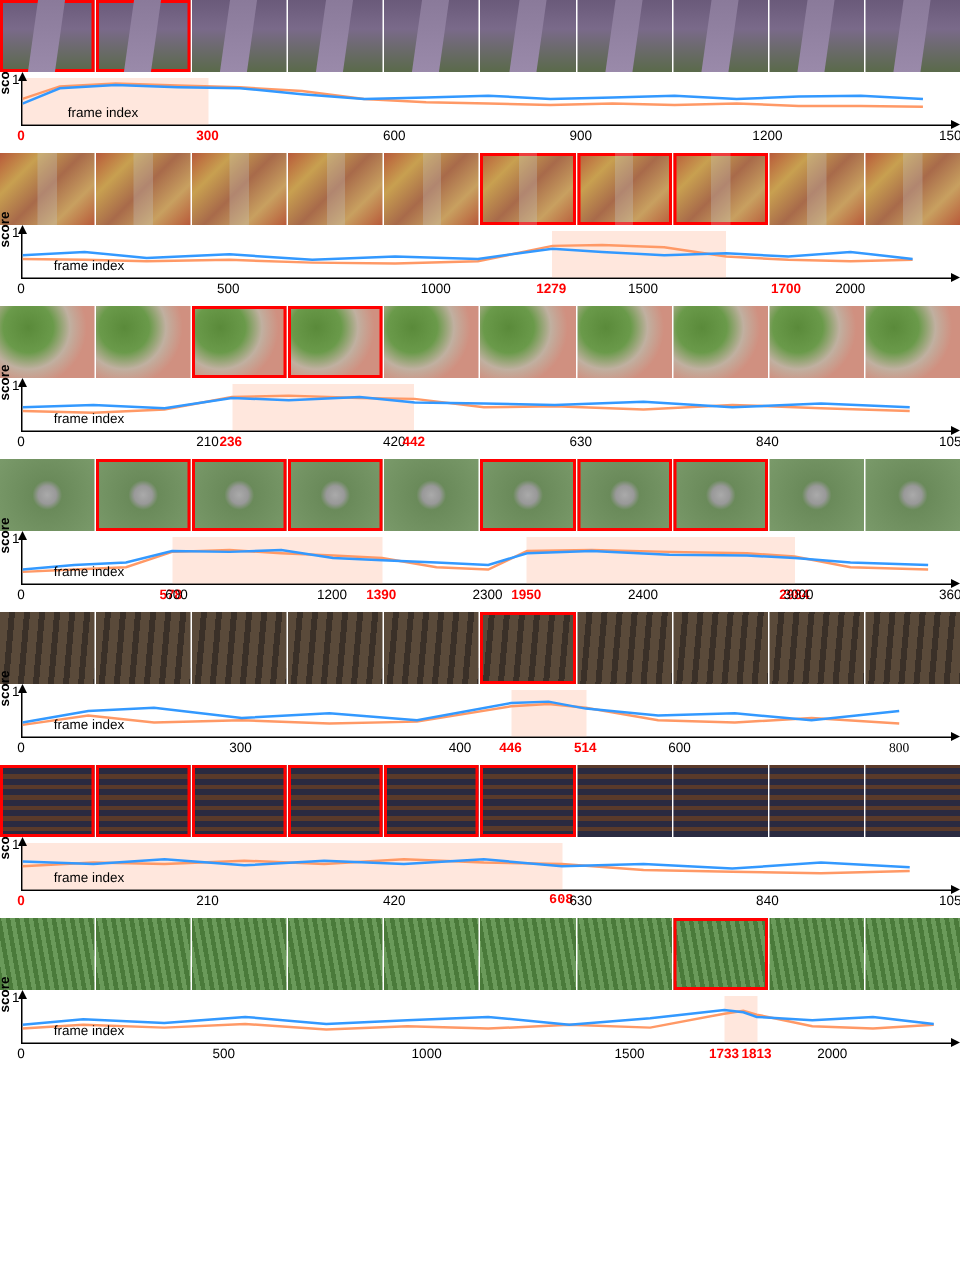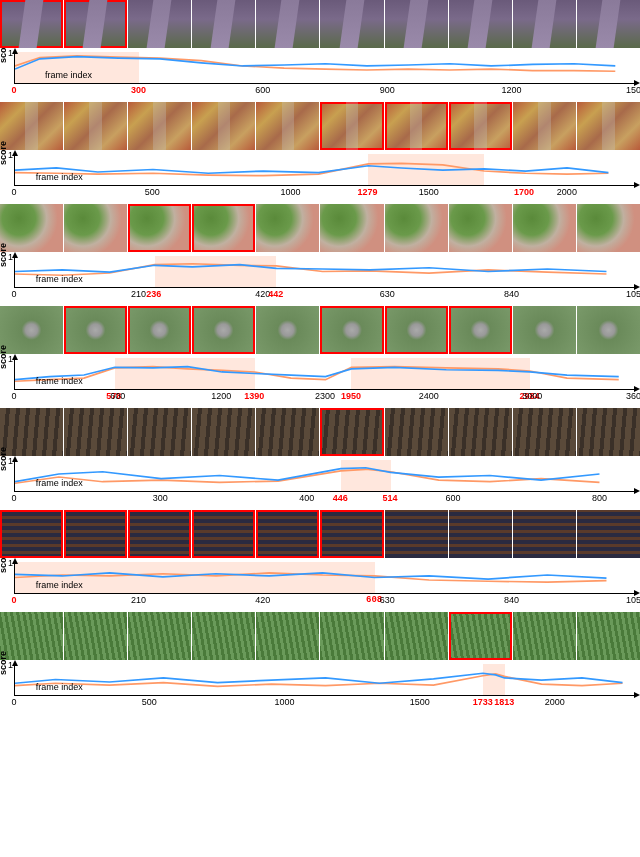--- a/index.html
+++ b/index.html
@@ -214,21 +214,21 @@
           <div class="arrow-x"></div>
           <div class="arrow-y"></div>
         </div>
         <div class="xaxis">
           <div class="tick" style="left: 0%;">0</div>
           <div class="tick" style="left: 23.5294%;">300</div>
           <div class="tick" style="left: 47.0588%;">400</div>
           <div class="tick red" style="left: 52.4706%;">446</div>
           <div class="tick red" style="left: 60.4706%;">514</div>
           <div class="tick" style="left: 70.5882%;">600</div>
-          <div class="tick" style="left: 94.1176%;">800</div>
+          <div class="tick" style="left: 94.1176%; font-family: Liberation Serif, serif;">800</div>
           <div class="xlabel txlabel" style="left: 3.5%;">frame index</div>
         </div>
       </div>
     </div>
     <div class="panel">
       <div class="thumb-row">
         <div class="thumb bg-solar hl"></div>
         <div class="thumb bg-solar hl"></div>
         <div class="thumb bg-solar hl"></div>
         <div class="thumb bg-solar hl"></div>

